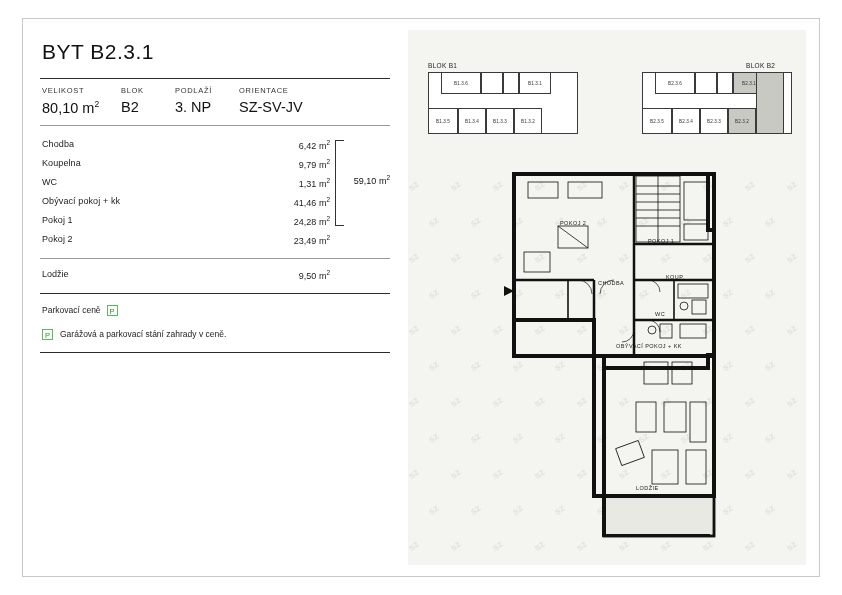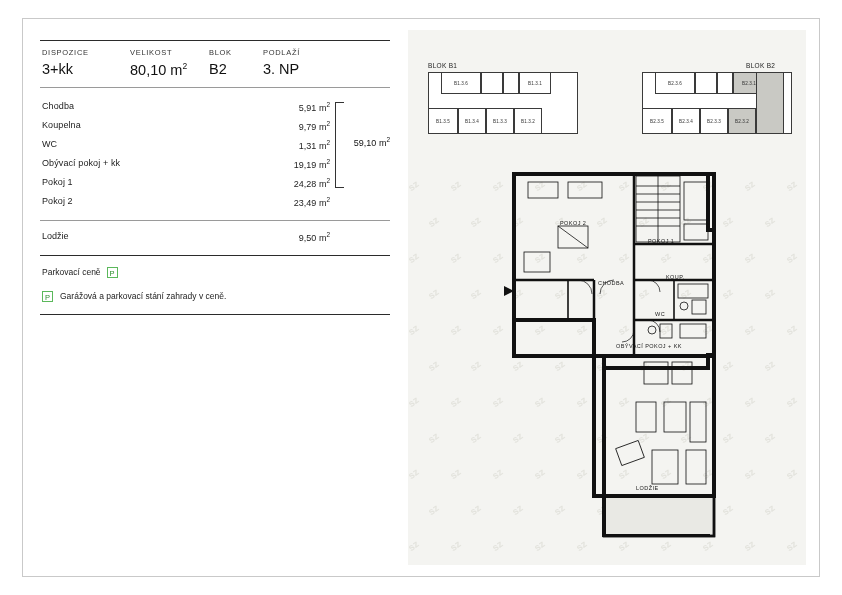--- a/index.html
+++ b/index.html
@@ -238,60 +238,61 @@
 </style>
 </head>
 <body>
 
 <div class="page">
   <div class="border-frame"></div>
 
   <div class="left">
 
 
+    <h1 class="apt-title">BYT B2.3.1</h1>
 
     <div class="rule"></div>
 
     <div class="spec">
-      <div class="spec-col c1">
-        <div class="k">DISPOZICE</div>
-        <div class="v">3+kk</div>
-      </div>
       <div class="spec-col c2">
         <div class="k">VELIKOST</div>
         <div class="v"><span>80,10</span> <span>m</span><sup>2</sup></div>
       </div>
       <div class="spec-col c3">
         <div class="k">BLOK</div>
         <div class="v">B2</div>
       </div>
       <div class="spec-col c4">
         <div class="k">PODLAŽÍ</div>
         <div class="v">3. NP</div>
       </div>
+      <div class="spec-col c5">
+        <div class="k">ORIENTACE</div>
+        <div class="v">SZ-SV-JV</div>
+      </div>
     </div>
 
     <div class="rule-thin"></div>
 
     <div class="rooms">
       <div class="room-row">
         <span class="nm">Chodba</span>
-        <span class="ar"><span>5,91</span> <span>m</span><sup>2</sup></span>
+        <span class="ar"><span>6,42</span> <span>m</span><sup>2</sup></span>
       </div>
       <div class="room-row">
         <span class="nm">Koupelna</span>
         <span class="ar"><span>9,79</span> <span>m</span><sup>2</sup></span>
       </div>
       <div class="room-row">
         <span class="nm">WC</span>
         <span class="ar"><span>1,31</span> <span>m</span><sup>2</sup></span>
       </div>
       <div class="room-row">
         <span class="nm">Obývací pokoj + kk</span>
-        <span class="ar"><span>19,19</span> <span>m</span><sup>2</sup></span>
+        <span class="ar"><span>41,46</span> <span>m</span><sup>2</sup></span>
       </div>
       <div class="room-row">
         <span class="nm">Pokoj 1</span>
         <span class="ar"><span>24,28</span> <span>m</span><sup>2</sup></span>
       </div>
       <div class="room-row">
         <span class="nm">Pokoj 2</span>
         <span class="ar"><span>23,49</span> <span>m</span><sup>2</sup></span>
       </div>
 

